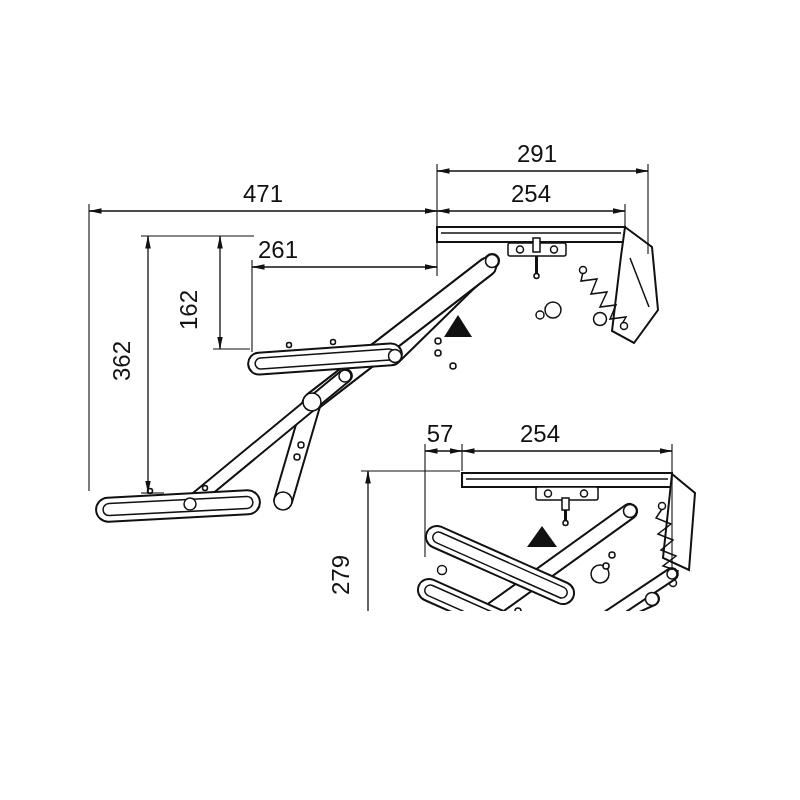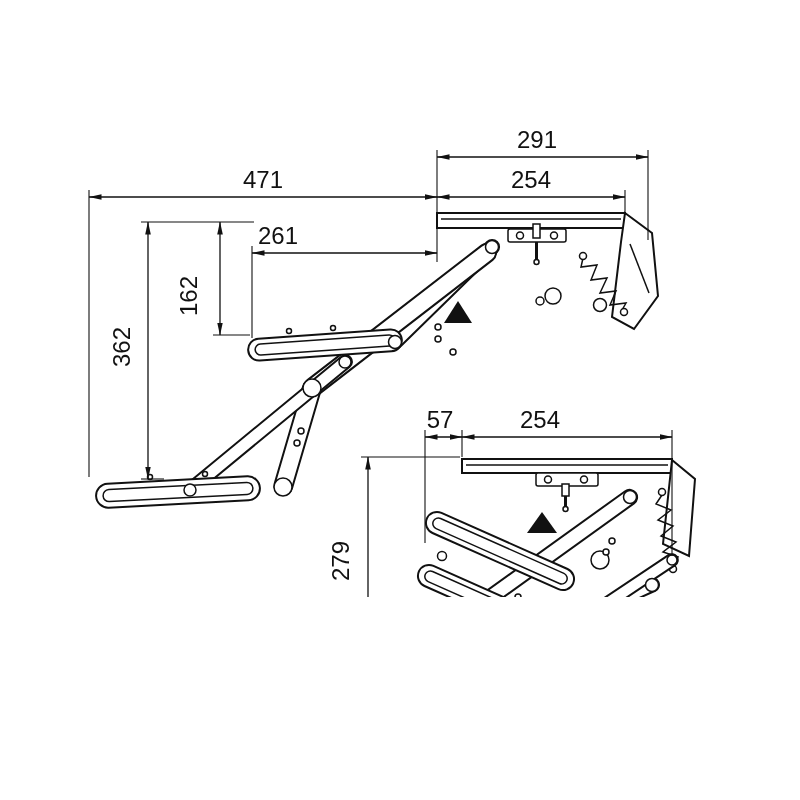--- a/index.html
+++ b/index.html
@@ -2,20 +2,21 @@
 <html><head>
 <meta charset="utf-8">
 <style>
   html,body { margin:0; padding:0; background:#ffffff; }
   .canvas {
     position:relative;
     width:800px; height:597px;
     background:#ffffff;
     overflow:hidden;
     font-family:"Liberation Sans", sans-serif;
+    margin-top:14px;
   }
   svg { display:block; }
   .outline { fill:#ffffff; stroke:#111111; stroke-width:2; }
   .outline-thin { fill:none; stroke:#111111; stroke-width:1.5; }
   .detail { fill:#ffffff; stroke:#111111; stroke-width:1.5; }
   .solid { fill:#111111; stroke:none; }
   .dimline { stroke:#111111; stroke-width:1.3; fill:none; }
   .extline { stroke:#111111; stroke-width:1.1; fill:none; }
   .dim-text { font:24px "Liberation Sans", sans-serif; fill:#111111; }
 </style>

